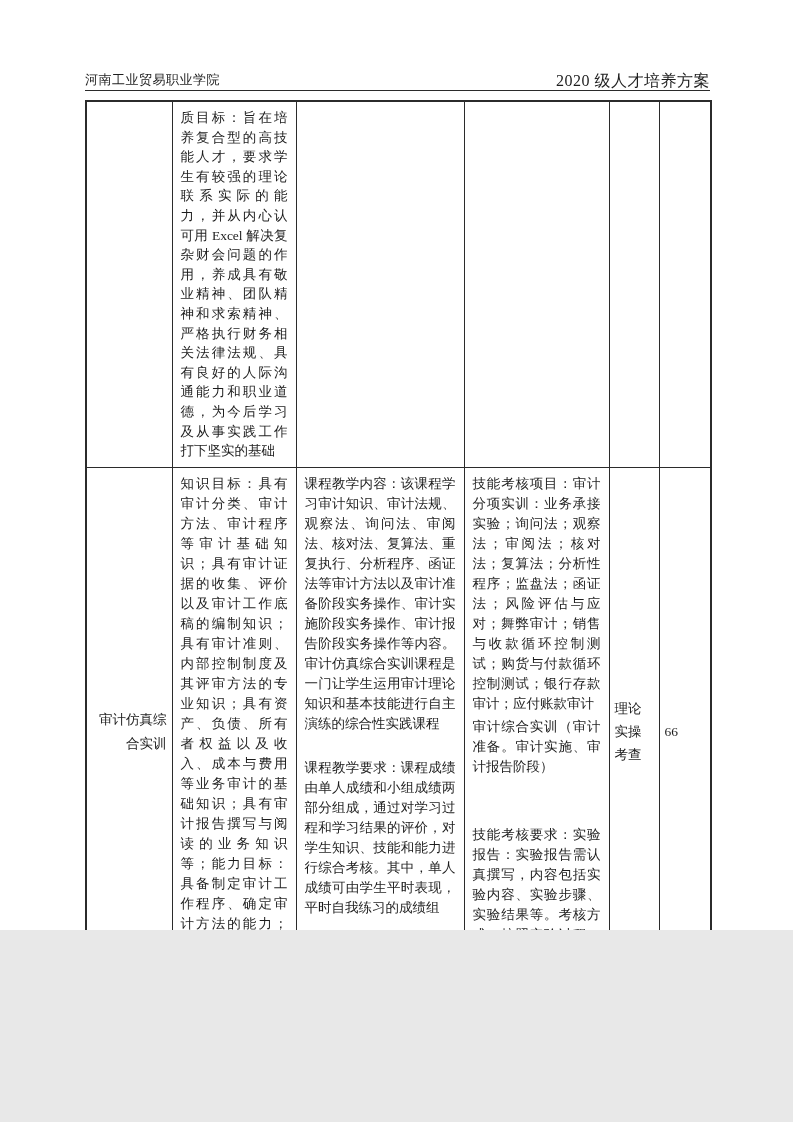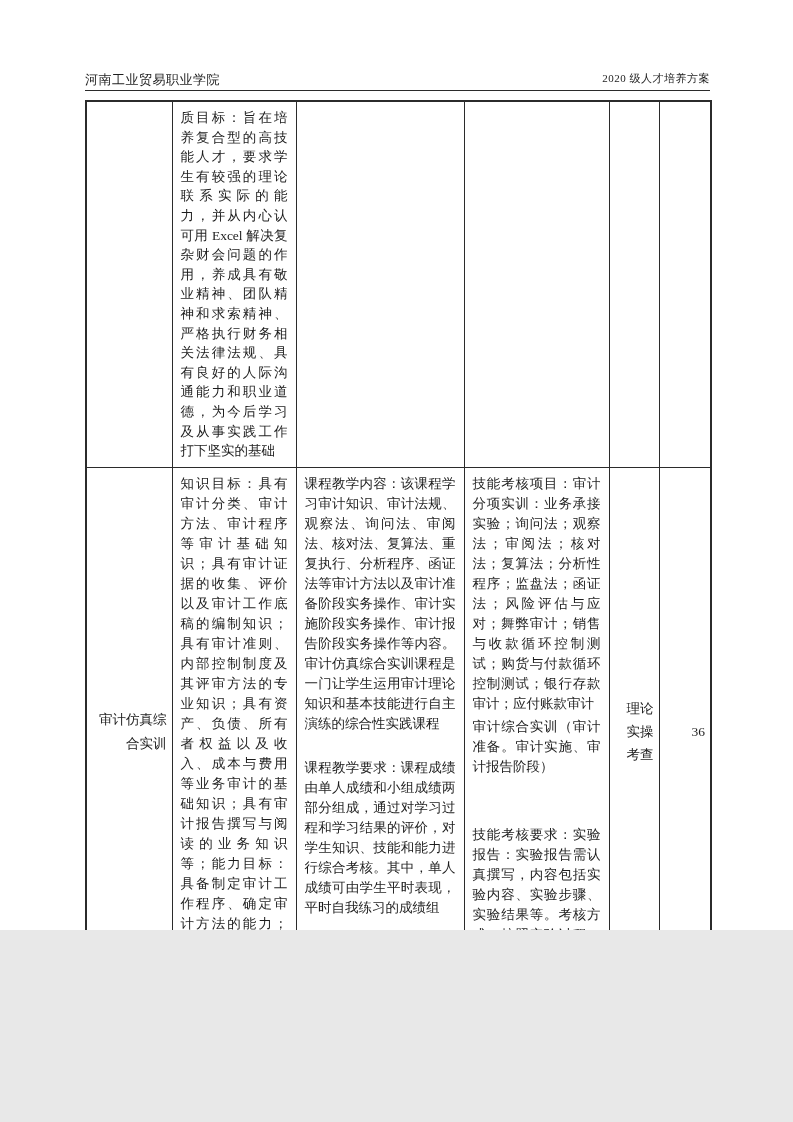--- a/index.html
+++ b/index.html
@@ -22,21 +22,21 @@
     left: 85px;
     top: 71px;
     font-size: 13px;
     letter-spacing: 0.5px;
     white-space: nowrap;
   }
   .doc-header-right {
     position: absolute;
     right: 83px;
     top: 71px;
-    font-size: 11px;
+    font-size: 16px;
     letter-spacing: 0.5px;
     white-space: nowrap;
   }
   .header-rule {
     position: absolute;
     left: 85px;
     top: 90px;
     width: 625px;
     height: 0;
     border-top: 1.5px solid #2b2b2b;
@@ -81,21 +81,21 @@
   .lh-tight p { line-height: 19.6px; }
   .lh-wide p { line-height: 20px; }
   td.name-cell {
     vertical-align: middle;
     text-align: right;
     line-height: 24px;
     padding: 0 5px;
   }
   td.center-cell {
     vertical-align: middle;
-    text-align: right;
+    text-align: left;
     line-height: 23px;
   }
   .gap-1 { margin-top: 24px !important; }
   .gap-2 { margin-top: 48px !important; }
   .page-number {
     position: absolute;
     left: 88px;
     top: 1029px;
     font-size: 14.5px;
     word-spacing: 5px;
@@ -153,20 +153,20 @@
         <p>审计综合实训（审计准备。审计实施、审计报告阶段）</p>
         <p class="gap-2">技能考核要求：实验报告：实验报告需认真撰写，内容包括实验内容、实验步骤、实验结果等。考核方式：按照实验过程、实验完成质量和实验报告的撰写</p>
       </td>
 
       <td class="center-cell">
         <div>理论</div>
         <div>实操</div>
         <div>考查</div>
       </td>
 
-      <td class="center-cell">36</td>
+      <td class="center-cell">66</td>
     </tr>
   </tbody>
     </table>
 
   <div class="page-number">- 38 -</div>
 
 </div>
 
 </body></html>

